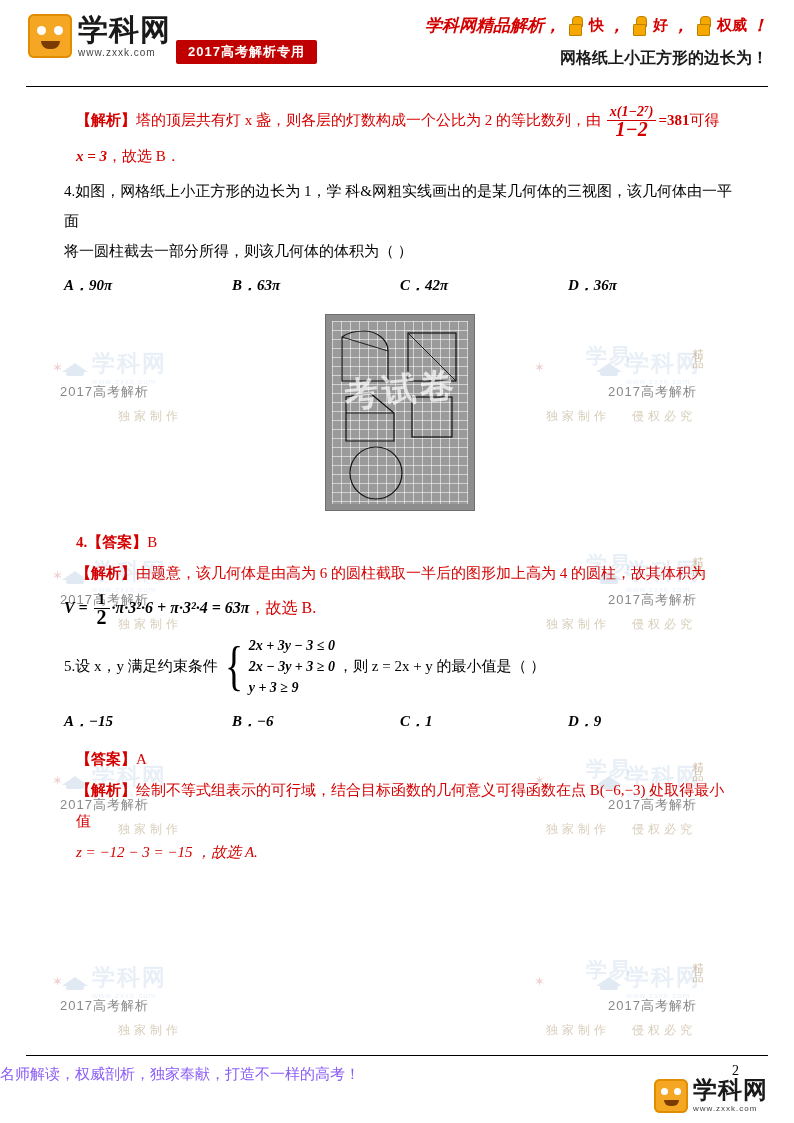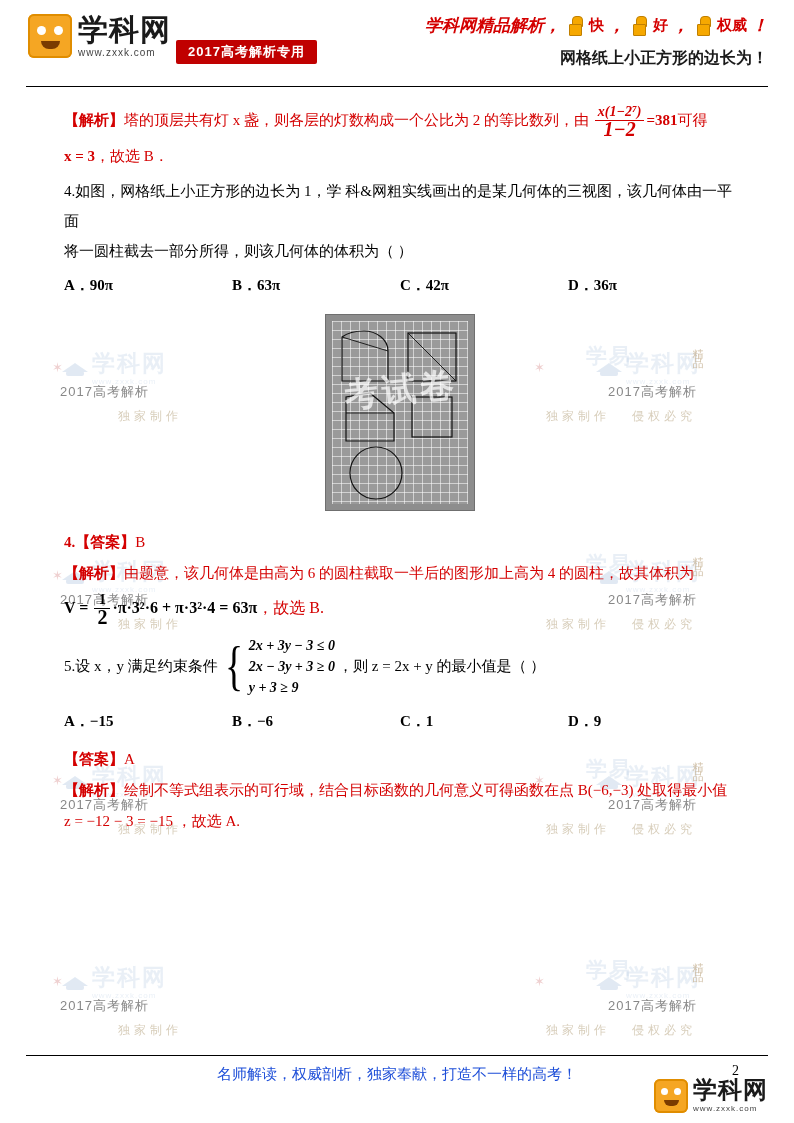--- a/index.html
+++ b/index.html
@@ -71,25 +71,25 @@
     font-size:16px;color:#1a1a1a;font-weight:bold;
     font-family:"Liberation Sans", sans-serif;
   }
   .hr-top{position:absolute;left:26px;top:86px;width:742px;height:1px;background:#000;}
 
   
   .content{position:absolute;left:64px;top:104px;width:672px;}
   .line{font-size:15px;line-height:30px;}
   .red{color:#d40000;}
   .b{font-weight:bold;}
-  .i{}
+  .i{font-style:italic;}
   .mono-it{font-family:"Liberation Serif", serif;font-style:italic;font-weight:bold;}
 
   .para{margin-bottom:2px;}
-  .p-solution{font-size:15px;line-height:31px;}
+  .p-solution{font-size:15px;line-height:31px;margin-left:12px;}
 
   
   .frac{display:inline-block;vertical-align:middle;text-align:center;margin:0 2px;position:relative;top:-1px;}
   .frac .num{display:block;border-bottom:1.3px solid #d40000;padding:0 3px;font-size:14px;line-height:17px;}
   .frac .den{display:block;padding:0 3px;font-size:20px;line-height:17px;}
   .frac-blk .num{border-bottom-color:#000;}
 
   
   .choices{display:flex;font-size:15px;line-height:30px;margin-top:4px;}
   .choices .ch{width:168px;}
@@ -122,22 +122,22 @@
     font-size:54px;line-height:54px;font-weight:300;margin-right:2px;
     transform:scaleX(.7);display:inline-block;
   }
   .sys-rows{display:inline-block;font-size:14px;line-height:21px;font-weight:bold;font-style:italic;}
 
   
   .vline{font-size:16px;line-height:34px;margin-top:2px;}
 
   
   .footer-line{
-    position:absolute;left:0;top:1065px;width:794px;text-align:center;
-    font-size:15px;color:#1d4ed8;
+    position:absolute;left:0;top:1065px;width:794px;
+    font-size:15px;color:#8b5cf6;
   }
   .page-num{position:absolute;right:55px;top:1063px;font-size:14px;}
   .hr-bottom{position:absolute;left:26px;top:1055px;width:742px;height:1px;background:#000;}
   .footer-logo{position:absolute;right:26px;top:1078px;display:flex;align-items:center;}
   .footer-logo .logo-mark{width:34px;height:34px;}
   .footer-logo .logo-mark:before{left:7px;top:9px;width:7px;height:7px;box-shadow:13px 0 0 0 #fff;}
   .footer-logo .logo-mark:after{left:10px;top:21px;width:15px;height:6px;}
   .footer-logo .logo-cn{font-size:24px;}
   .footer-logo .logo-en{font-size:8px;}
 

